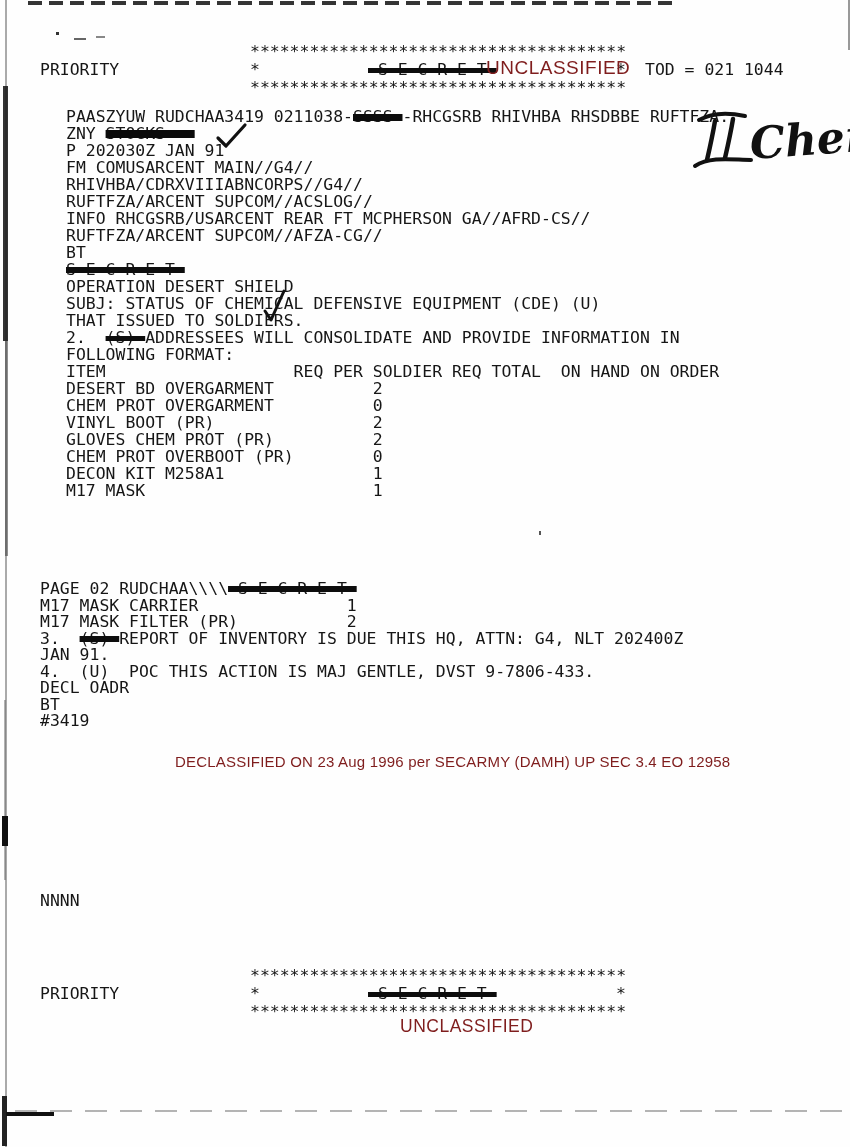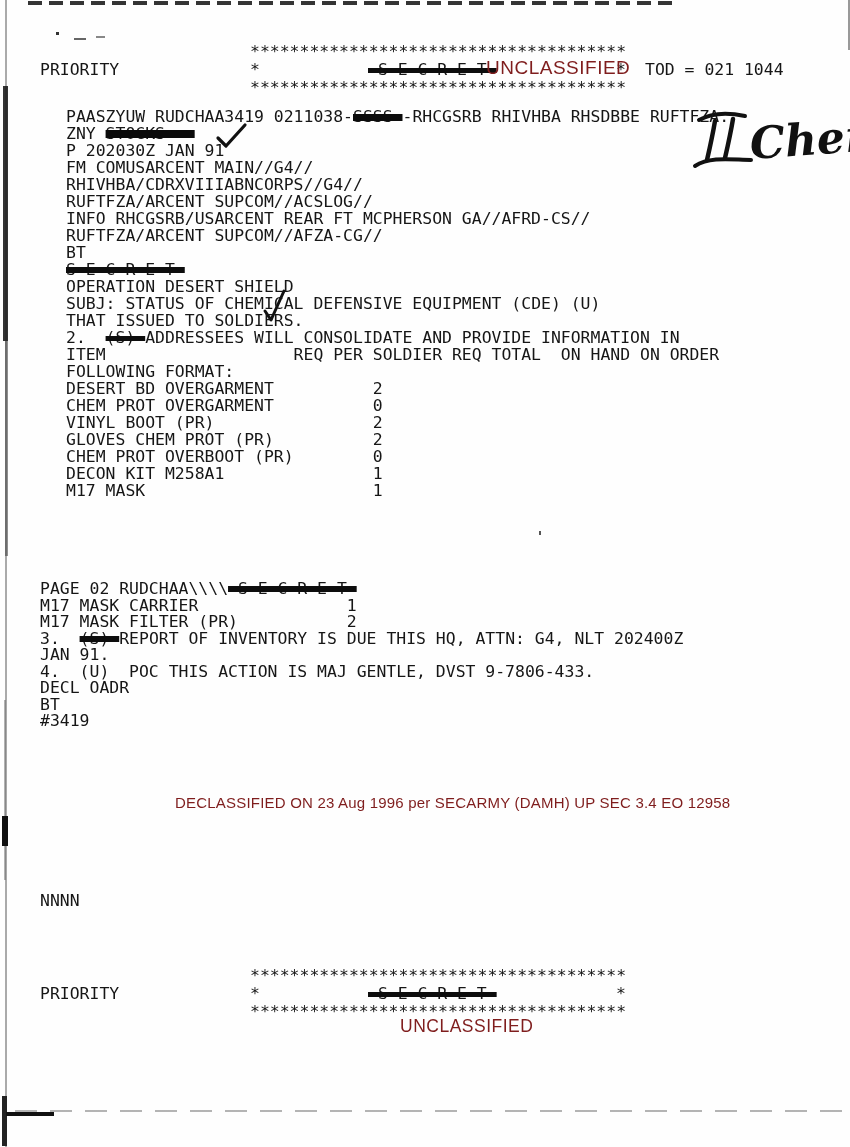--- a/index.html
+++ b/index.html
@@ -75,22 +75,22 @@
   <div class="tline"><span>RHIVHBA/CDRXVIIIABNCORPS//G4//</span></div>
   <div class="tline"><span>RUFTFZA/ARCENT SUPCOM//ACSLOG//</span></div>
   <div class="tline"><span>INFO RHCGSRB/USARCENT REAR FT MCPHERSON GA//AFRD-CS//</span></div>
   <div class="tline"><span>RUFTFZA/ARCENT SUPCOM//AFZA-CG//</span></div>
   <div class="tline"><span>BT</span></div>
   <div class="tline"><span class="strike6">S E C R E T </span></div>
   <div class="tline"><span>OPERATION DESERT SHIELD</span></div>
   <div class="tline"><span>SUBJ: STATUS OF CHEMICAL</span><span> DEFENSIVE EQUIPMENT (CDE) (U)</span></div>
   <div class="tline"><span>THAT ISSUED TO SOLDIERS.</span></div>
   <div class="tline"><span>2.  </span><span class="strike5">(S) </span><span>ADDRESSEES WILL CONSOLIDATE AND PROVIDE INFORMATION IN</span></div>
+  <div class="tline"><span>FOLLOWING FORMAT:</span></div>
   <div class="tline"><span>ITEM                   REQ PER SOLDIER REQ TOTAL  ON HAND ON ORDER</span></div>
-  <div class="tline"><span>FOLLOWING FORMAT:</span></div>
   <div class="tline">DESERT BD OVERGARMENT          2</div>
   <div class="tline">CHEM PROT OVERGARMENT          0</div>
   <div class="tline">VINYL BOOT (PR)                2</div>
   <div class="tline">GLOVES CHEM PROT (PR)          2</div>
   <div class="tline">CHEM PROT OVERBOOT (PR)        0</div>
   <div class="tline">DECON KIT M258A1               1</div>
   <div class="tline">M17 MASK                       1</div>
 </div>
 
 <div class="abs blockB" style="left:40px;top:581px;">
@@ -98,21 +98,21 @@
   <div class="tline">M17 MASK CARRIER               1</div>
   <div class="tline">M17 MASK FILTER (PR)           2</div>
   <div class="tline"><span>3.  </span><span class="strike6">(S) </span><span>REPORT OF INVENTORY IS DUE THIS HQ, ATTN: G4, NLT 202400Z</span></div>
   <div class="tline"><span>JAN 91.</span></div>
   <div class="tline"><span>4.  (U)  POC THIS ACTION IS MAJ GENTLE, DVST 9-7806-433.</span></div>
   <div class="tline"><span>DECL OADR</span></div>
   <div class="tline"><span>BT</span></div>
   <div class="tline"><span>#3419</span></div>
 </div>
 
-<div class="abs stamp" style="left:175px;top:794px;font-size:15px;letter-spacing:.2px;">DECLASSIFIED ON 23 Aug 1996 per SECARMY (DAMH) UP SEC 3.4 EO 12958</div>
+<div class="abs stamp" style="left:175px;top:753px;font-size:15px;letter-spacing:.2px;">DECLASSIFIED ON 23 Aug 1996 per SECARMY (DAMH) UP SEC 3.4 EO 12958</div>
 
 <div class="abs mono" style="left:40px;top:851px;white-space:pre;margin-top:40px;">NNNN</div>
 
 <div class="abs mono" style="left:40px;top:984px;white-space:pre;">PRIORITY</div>
 <div class="abs starsrow mono" style="left:250px;top:966px;">**************************************</div>
 <div class="abs mono" style="left:250px;top:984px;white-space:pre;">*</div>
 <div class="abs mono strike5" style="left:368px;top:984px;white-space:pre;"> S E C R E T </div>
 <div class="abs mono" style="left:616px;top:984px;white-space:pre;">*</div>
 <div class="abs starsrow mono" style="left:250px;top:1002px;">**************************************</div>
 <div class="abs stamp" style="left:400px;top:1016px;font-size:17.5px;letter-spacing:.5px;">UNCLASSIFIED</div>

